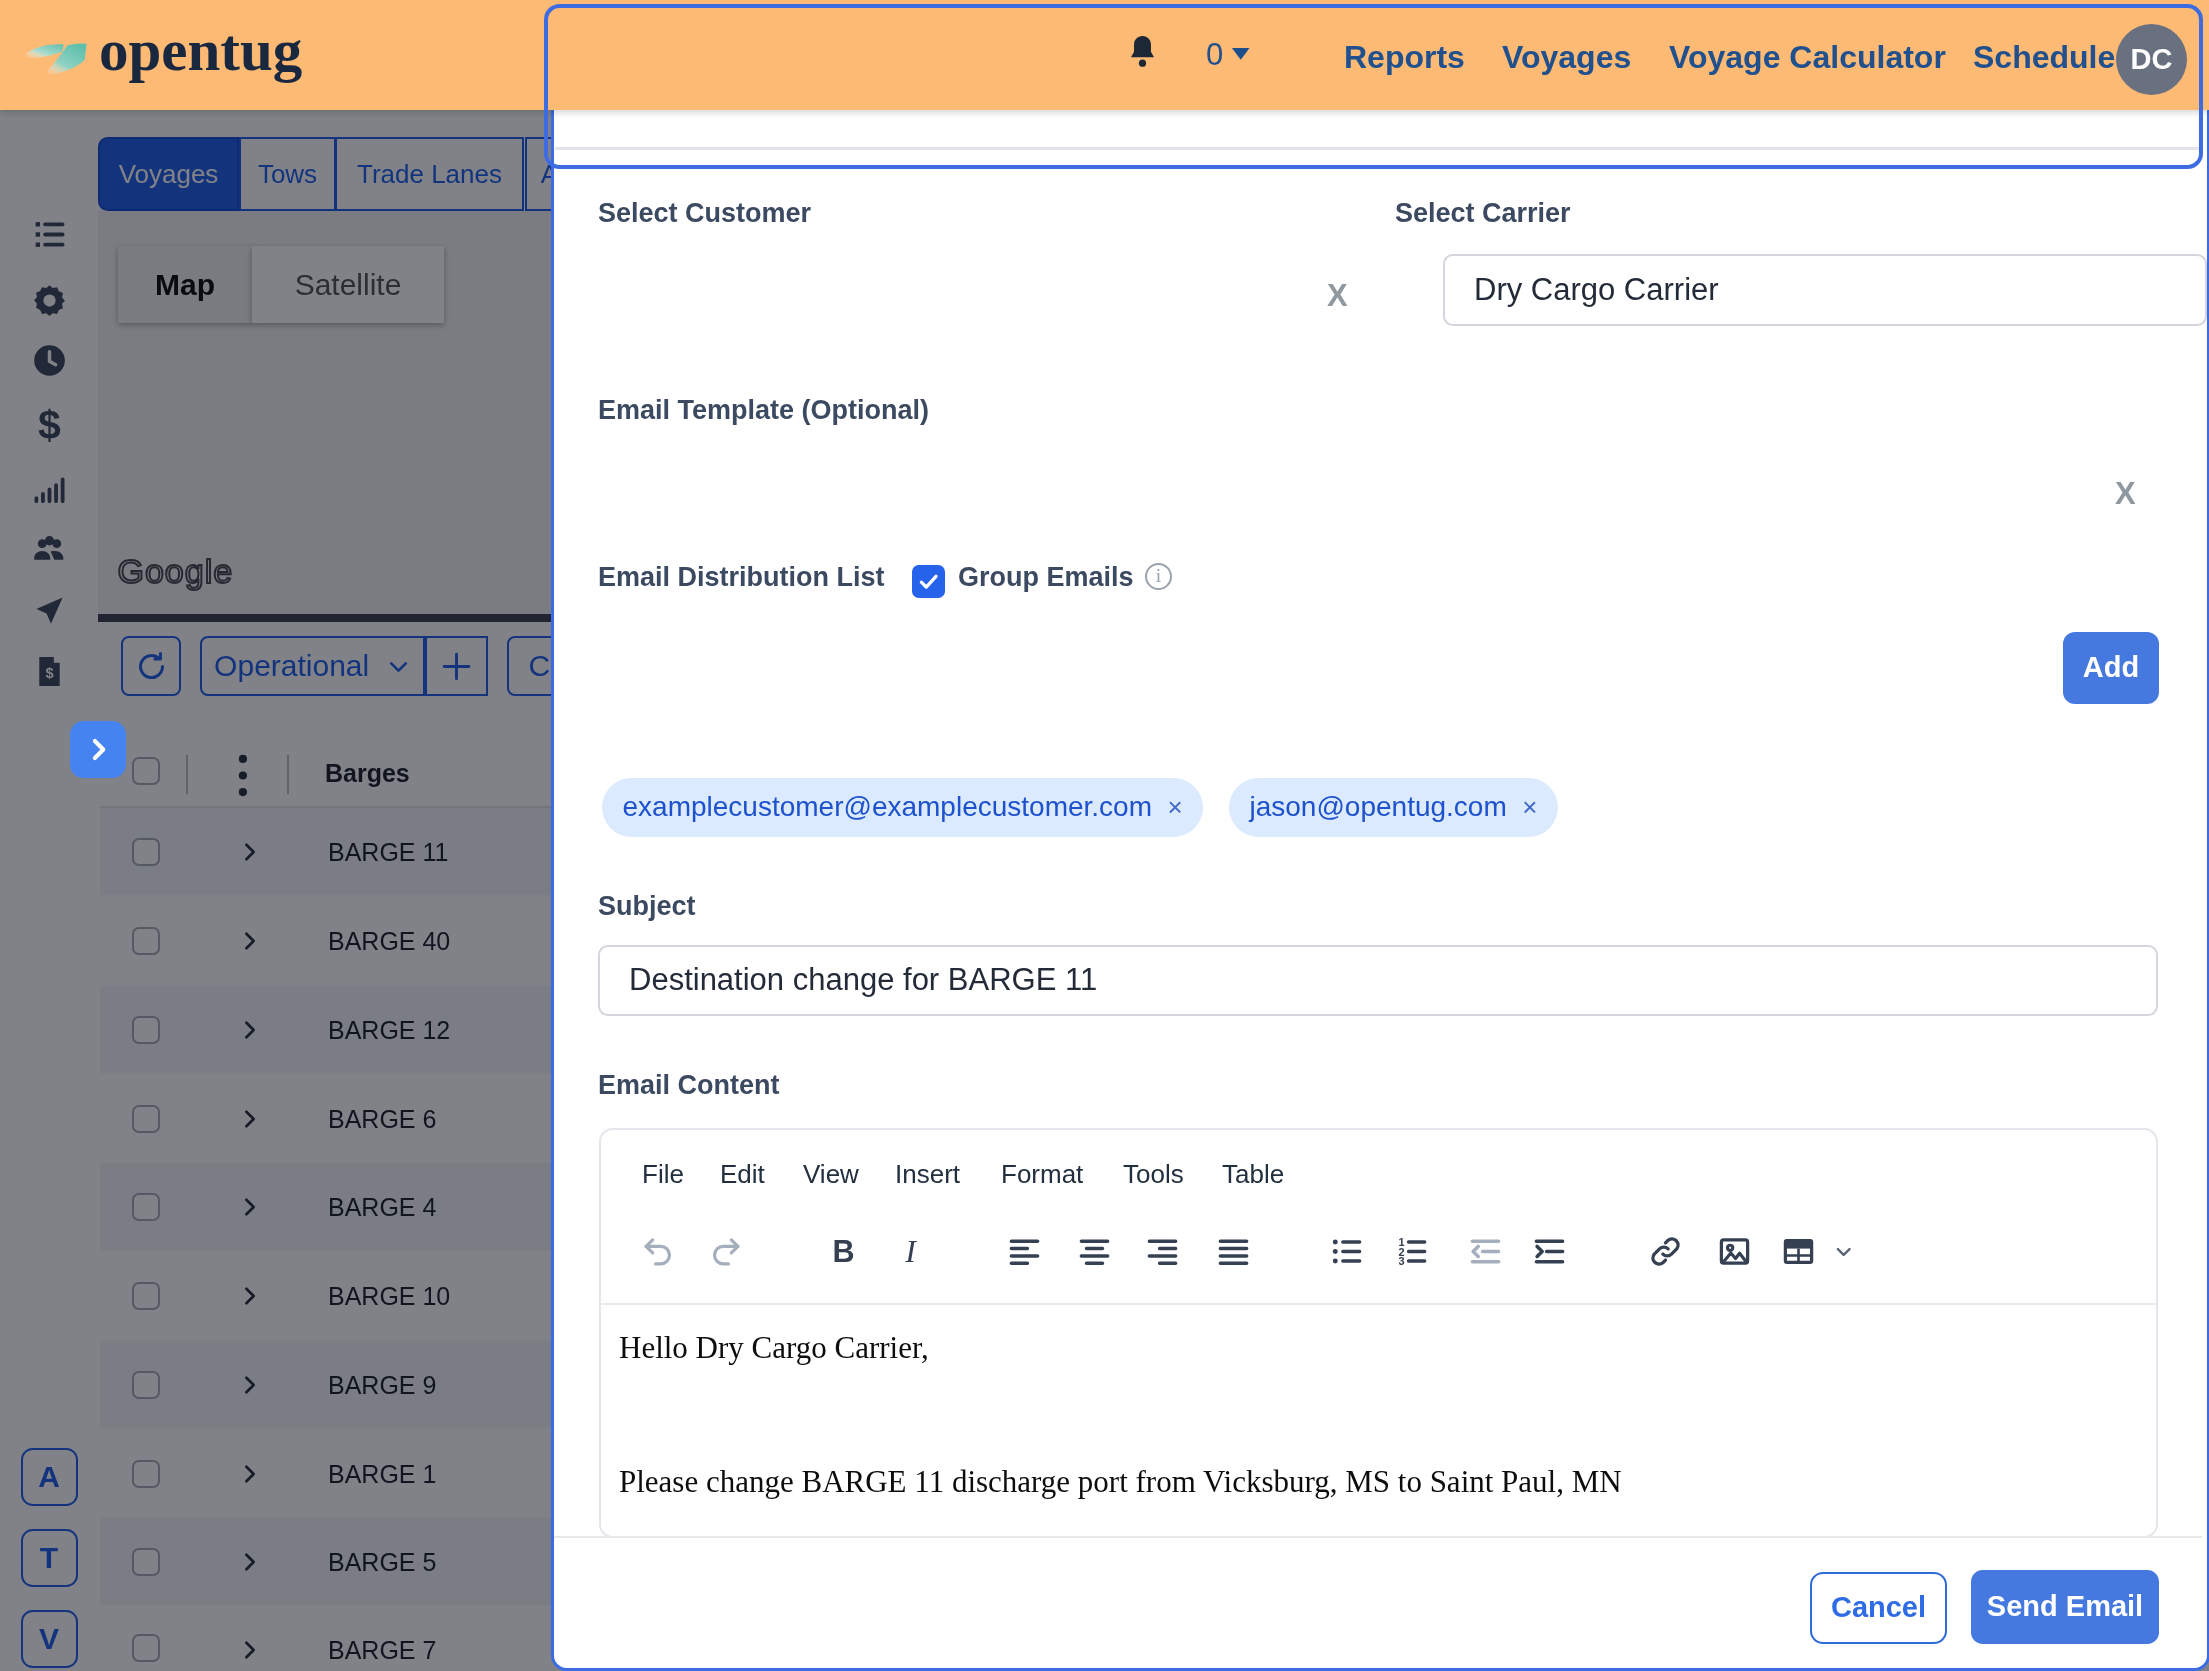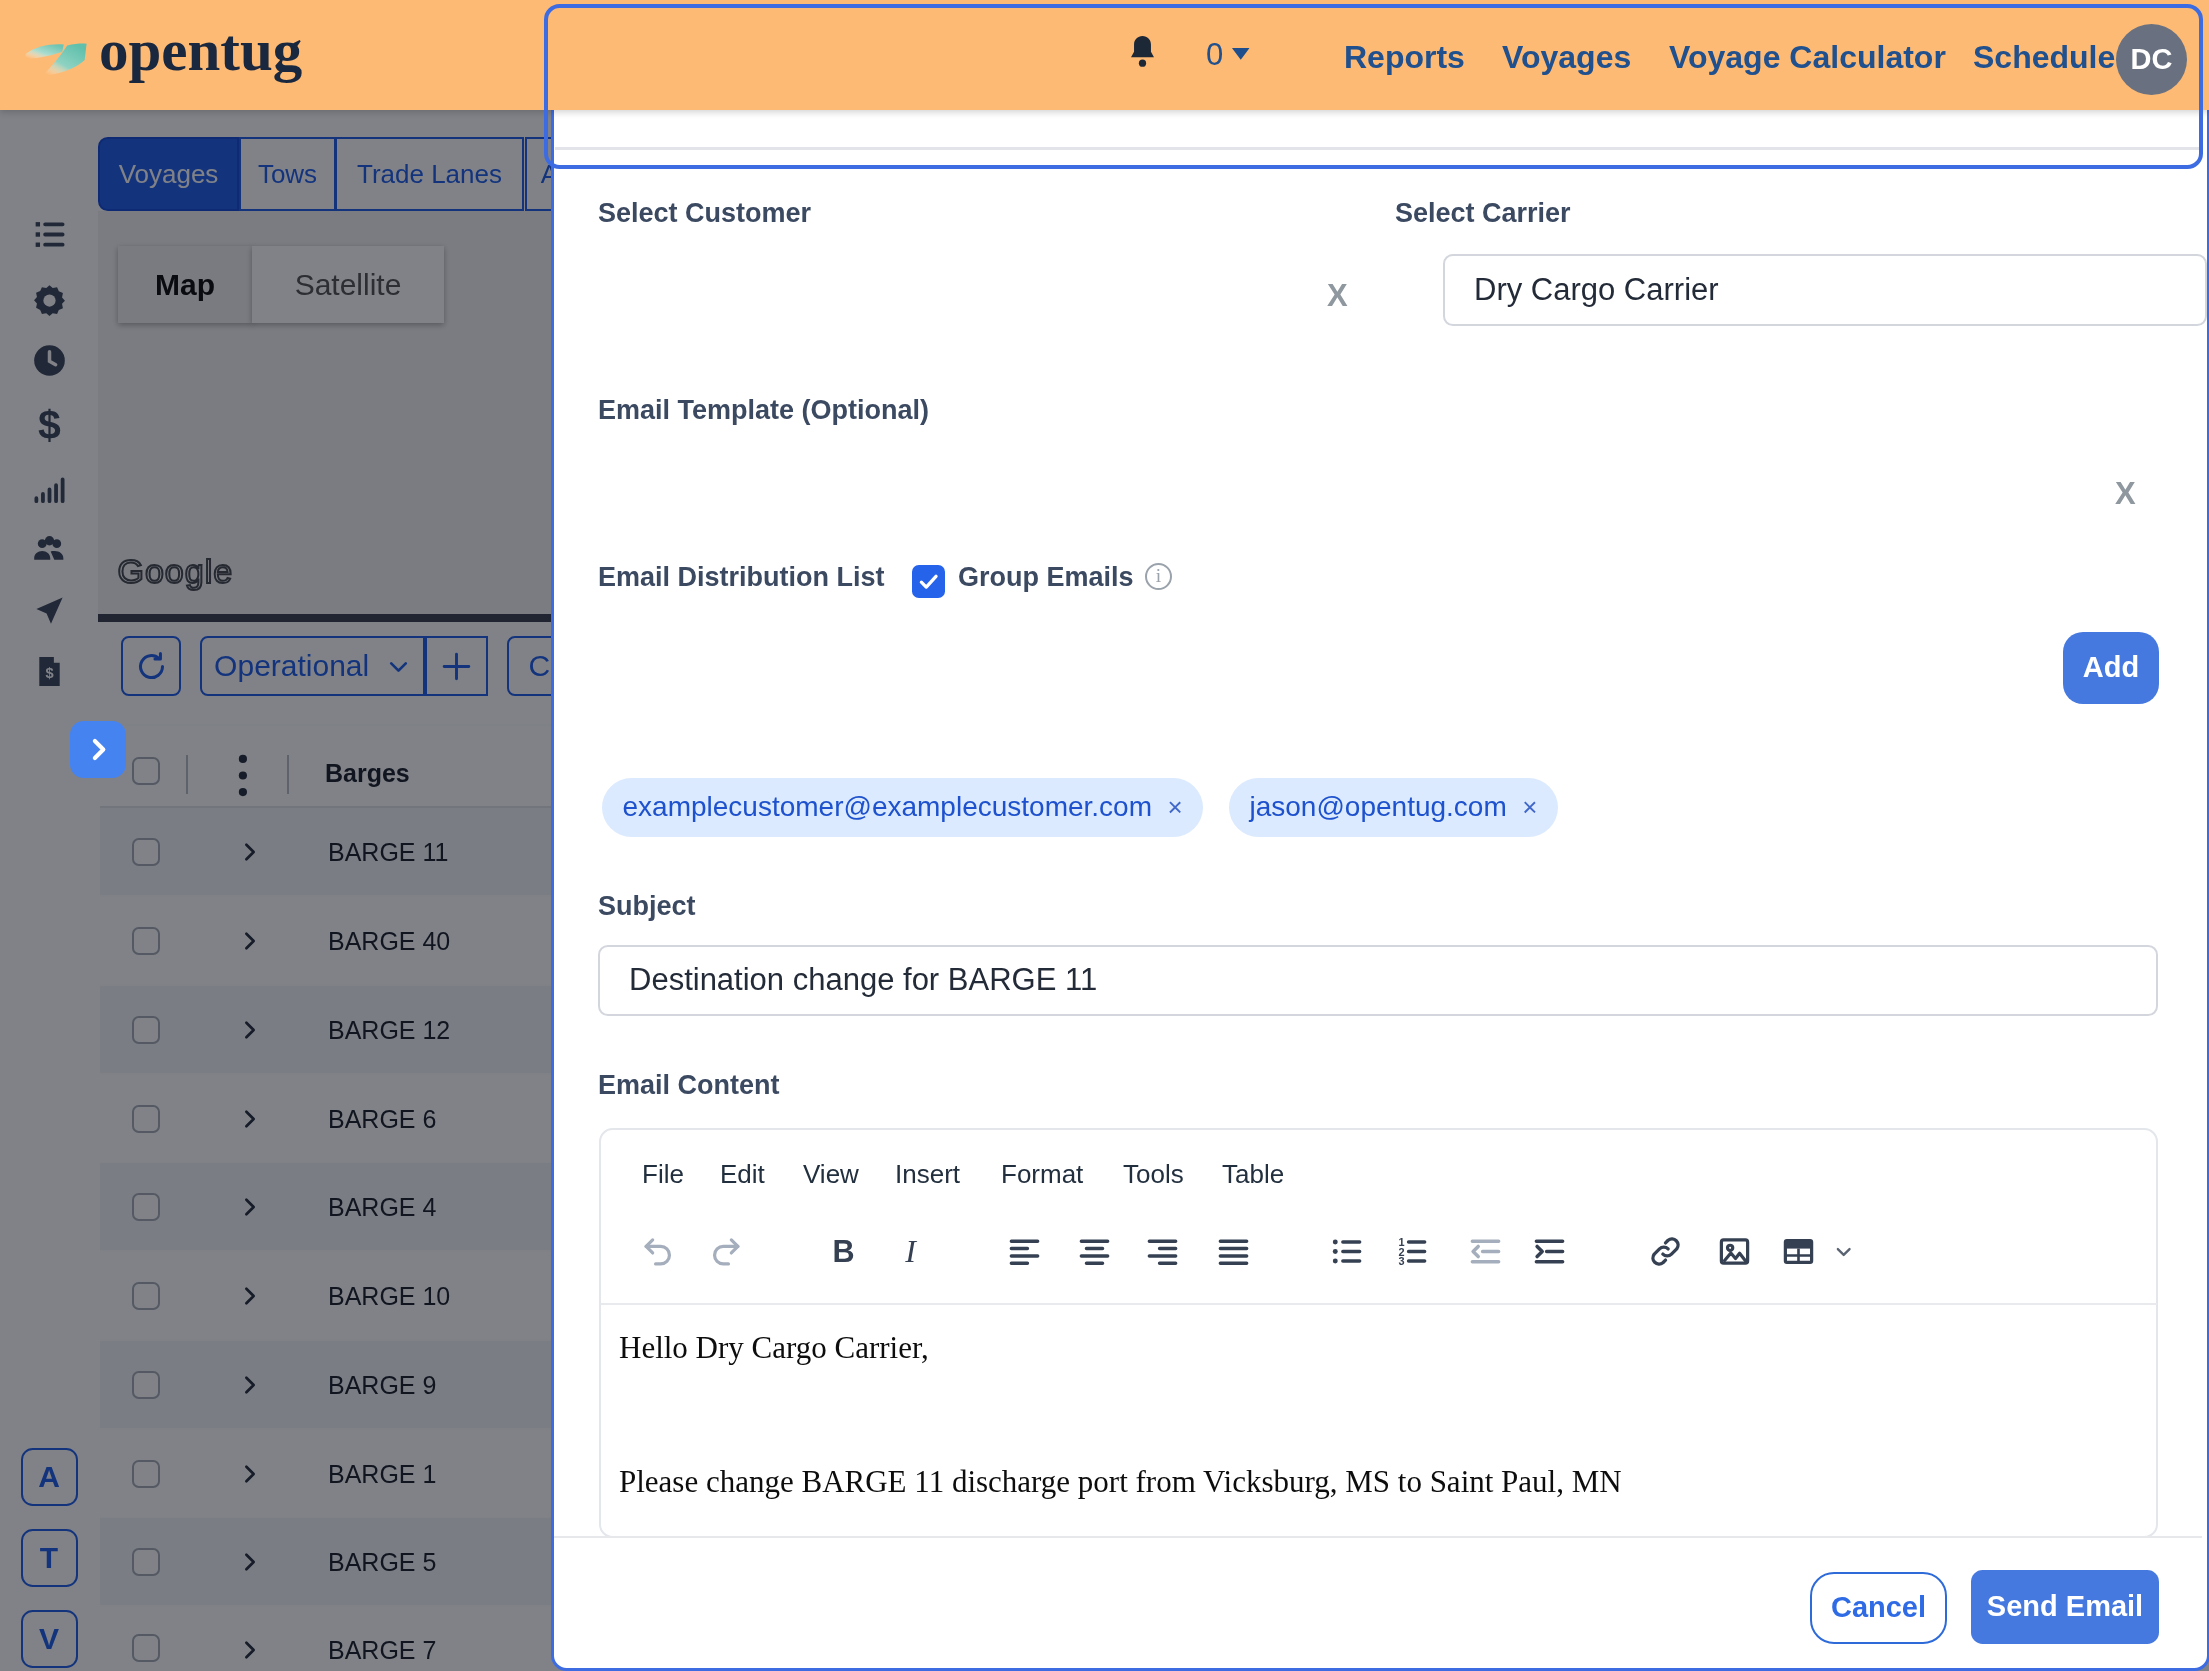--- a/index.html
+++ b/index.html
@@ -65,34 +65,34 @@
 
   .mlabel { position:absolute; font-size:27px; font-weight:700; color:#3b4961; }
   .minput { position:absolute; border:2px solid #d3d7dd; border-radius:9.8px; background:#fff;
             font-size:31px; font-weight:500; color:#242b38; display:flex; align-items:center; padding:0 29px; }
   .clearx { position:absolute; color:#8f979f; font-size:31px; font-weight:700; }
 
   .chip { position:absolute; height:59px; background:#dbeafe; border-radius:30px; color:#1d51cd;
           font-size:28px; display:flex; align-items:center; padding:0 20.5px; }
   .chip .x { margin-left:15.6px; font-size:26px; color:#4167c9; }
 
-  #addbtn { position:absolute; background:#4679e0; border-radius:20px; color:#fff; font-size:29px; font-weight:700;
+  #addbtn { position:absolute; background:#4679e0; border-radius:12px; color:#fff; font-size:29px; font-weight:700;
             display:flex; align-items:center; justify-content:center; }
 
   
   #editor { position:absolute; left:45px; top:1117px; width:1559px; height:410px; border:2px solid #e3e6ea; border-radius:13.7px; }
   .menuitem { position:absolute; top:29px; font-size:26px; color:#222f3e; }
   .tbi { position:absolute; top:104px; width:35px; height:35px; }
   #tbdivider { position:absolute; left:0px; top:173px; width:1556px; height:2px; background:#e8eaed; }
   .serifline { position:absolute; left:65px; font-family:"Liberation Serif", serif; font-size:31px; color:#0d0d0e; }
 
   
   #mfooter { position:absolute; left:0; top:1525px; width:1648px; height:128px; background:#fff;
              border-top:2px solid #e6e8ec; border-radius:0 0 11.7px 11.7px; }
-  #cancel { position:absolute; left:1256px; top:34px; width:137px; height:72px; border:2.4px solid #2e6bd9; border-radius:24px;
+  #cancel { position:absolute; left:1256px; top:34px; width:137px; height:72px; border:2.4px solid #2e6bd9; border-radius:13px;
             color:#2e6be5; font-size:29px; font-weight:700; display:flex; align-items:center; justify-content:center; background:#fff; }
   #send { position:absolute; left:1417px; top:32px; width:188px; height:74px; background:#4679e0; border-radius:11.7px;
           color:#fff; font-size:29px; font-weight:700; display:flex; align-items:center; justify-content:center; }
 </style>
 </head>
 <body>
 
 <div id="content">
 
   <div class="tab active" style="left:98px; width:141px;">Voyages</div>

